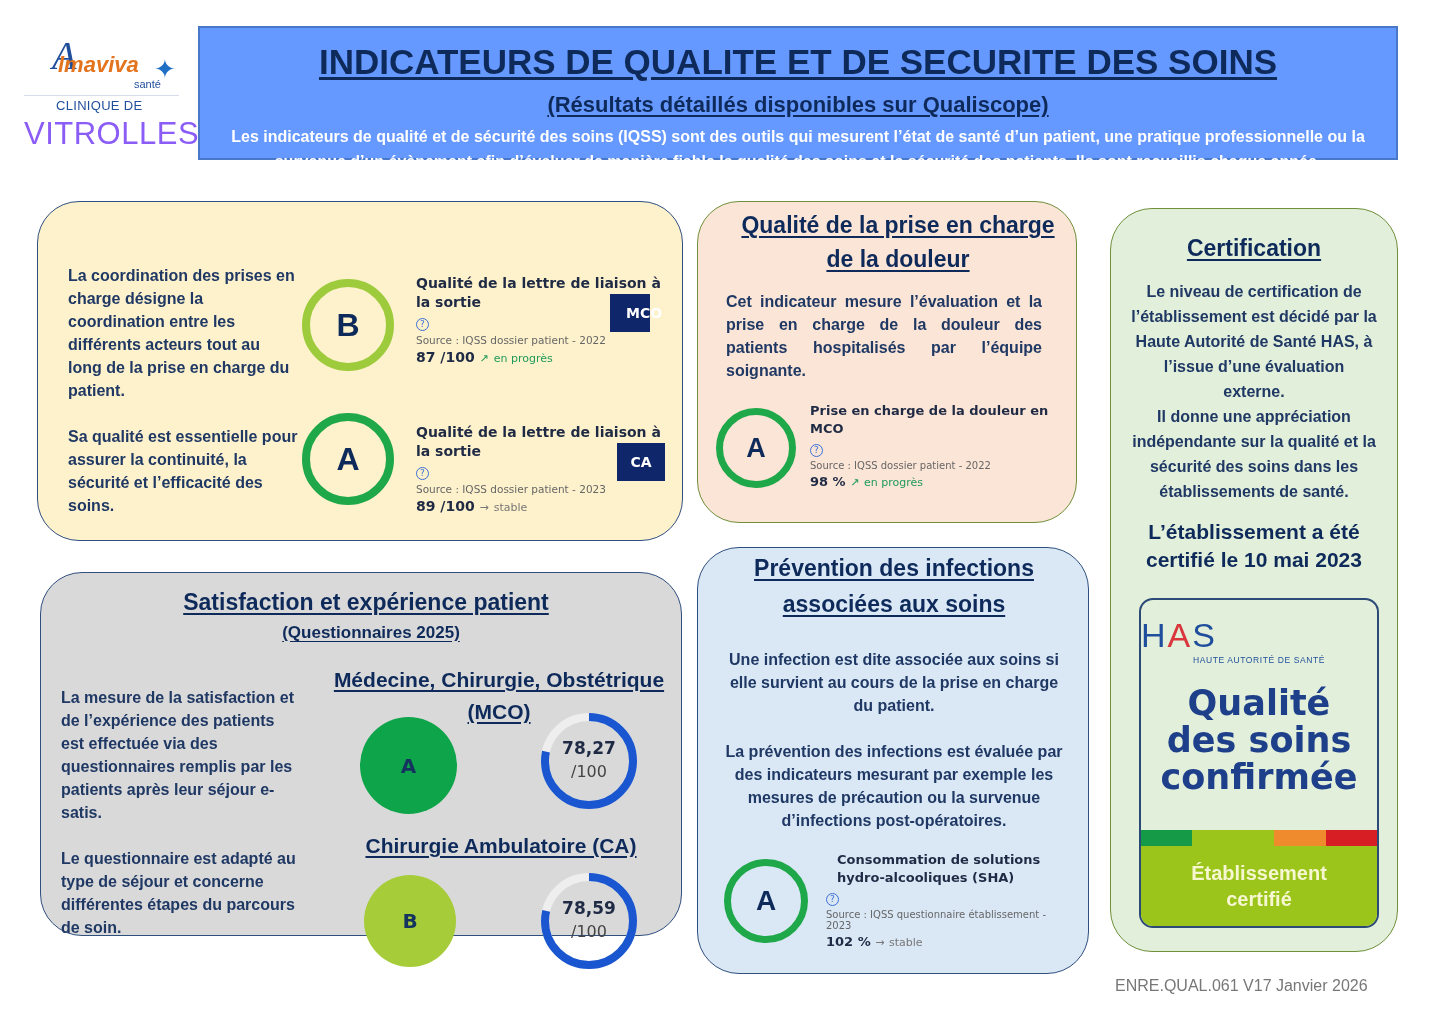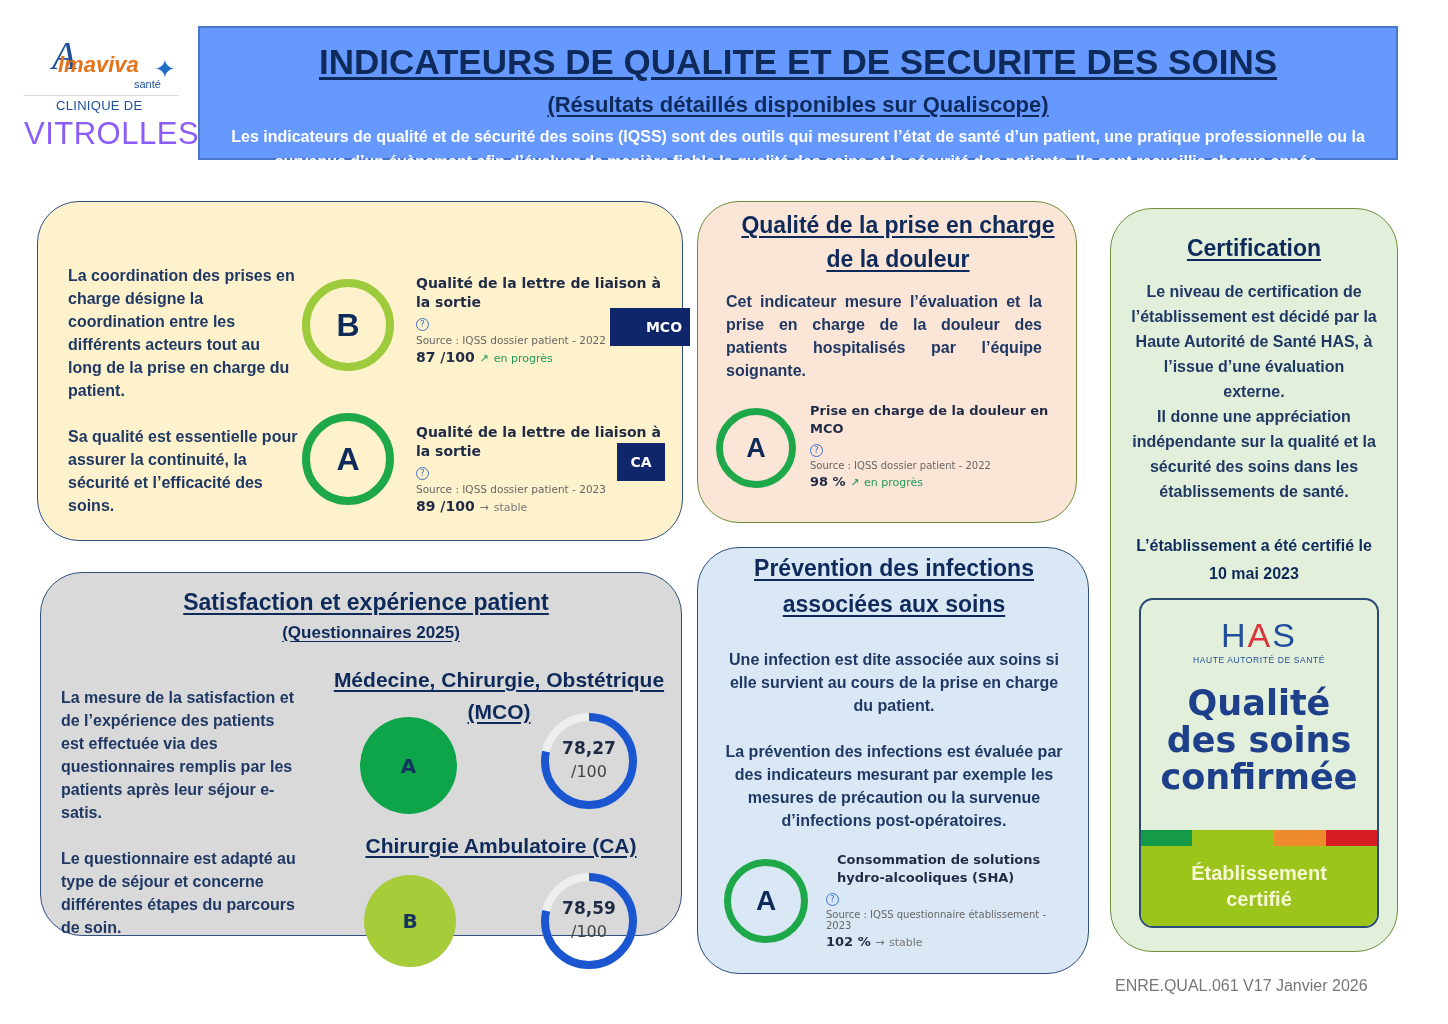--- a/index.html
+++ b/index.html
@@ -49,24 +49,24 @@
 
   
   #douleur { left: 697px; top: 201px; width: 380px; height: 322px; background: #fbe5d6; border-color: #6f8f3a; }
   #douleur h2 { position: absolute; left: 30px; top: 6px; width: 340px; }
   #douleur .desc { position: absolute; left: 28px; top: 88px; width: 316px; text-align: justify; }
 
   
   #certif { left: 1110px; top: 208px; width: 288px; height: 744px; background: #e2efda; border-color: #6f8f3a; }
   #certif h2 { margin-top: 22px; }
   #certif .desc { margin: 14px 20px 0; text-align: center; line-height: 25px; }
-  #certif .date { margin: 28px 20px 0; text-align: center; font-size: 16px; font-weight: bold; color: #0e2a5a; line-height: 28px; }
+  #certif .date { margin: 14px 20px 0; text-align: center; font-size: 21px; font-weight: bold; color: #0e2a5a; line-height: 28px; }
   #has { position: absolute; left: 28px; top: 389px; width: 240px; height: 330px; background: #e2efda;
          border: 2px solid #2c4a78; border-radius: 14px; overflow: hidden; }
-  #has .logo { text-align: center; margin-top: 16px; font-size: 34px; color: #1f4e9c; letter-spacing: 2px; }
+  #has .logo { margin-top: 16px; font-size: 34px; color: #1f4e9c; letter-spacing: 2px; }
   #has .logo span { color: #d9363e; }
   #has .sub { text-align: center; font-size: 8.5px; color: #1f4e9c; letter-spacing: 0.6px; margin-top: 0px; }
   #has .big { text-align: center; font-size: 35px; font-weight: bold; color: #1e3f8a; line-height: 37px; margin-top: 20px;
               font-family: "DejaVu Sans", sans-serif; }
   #has .bars { position: absolute; left: 0; top: 230px; width: 100%; height: 16px; display: flex; }
   #has .green-bottom { position: absolute; left: 0; top: 246px; width: 100%; height: 84px; background: #9bc51b;
                        color: #f6f7d0; text-align: center; font-size: 20px; font-weight: bold; line-height: 26px; padding-top: 14px; }
 
   
   #satis { left: 40px; top: 572px; width: 642px; height: 364px; background: #d9d9d9; }
@@ -118,21 +118,21 @@
     <span>B</span>
   </div>
   <div class="ind" style="left:378px; top:72px; width:250px;">
     <div class="name">Qualité de la lettre de liaison à la sortie</div>
     <div class="help">?</div>
     <div class="src">Source : IQSS dossier patient - 2022</div>
     <div class="score"><span>87 /100</span>
       <span class="trend up">↗</span>
       <span class="trend up">en progrès</span></div>
   </div>
-  <div class="tag" style="left:572px; top:106px; width:80px; height:38px;padding-left:28px;">MCO</div>
+  <div class="tag" style="left:572px; top:92px; width:40px; height:38px;padding-left:28px;">MCO</div>
 
   <div class="ring" style="left:264px; top:211px; width:92px; height:92px; border:8px solid #1fa84a;">
     <span>A</span>
   </div>
   <div class="ind" style="left:378px; top:221px; width:250px;">
     <div class="name">Qualité de la lettre de liaison à la sortie</div>
     <div class="help">?</div>
     <div class="src">Source : IQSS dossier patient - 2023</div>
     <div class="score"><span>89 /100</span>
       <span class="trend stable">→</span>

